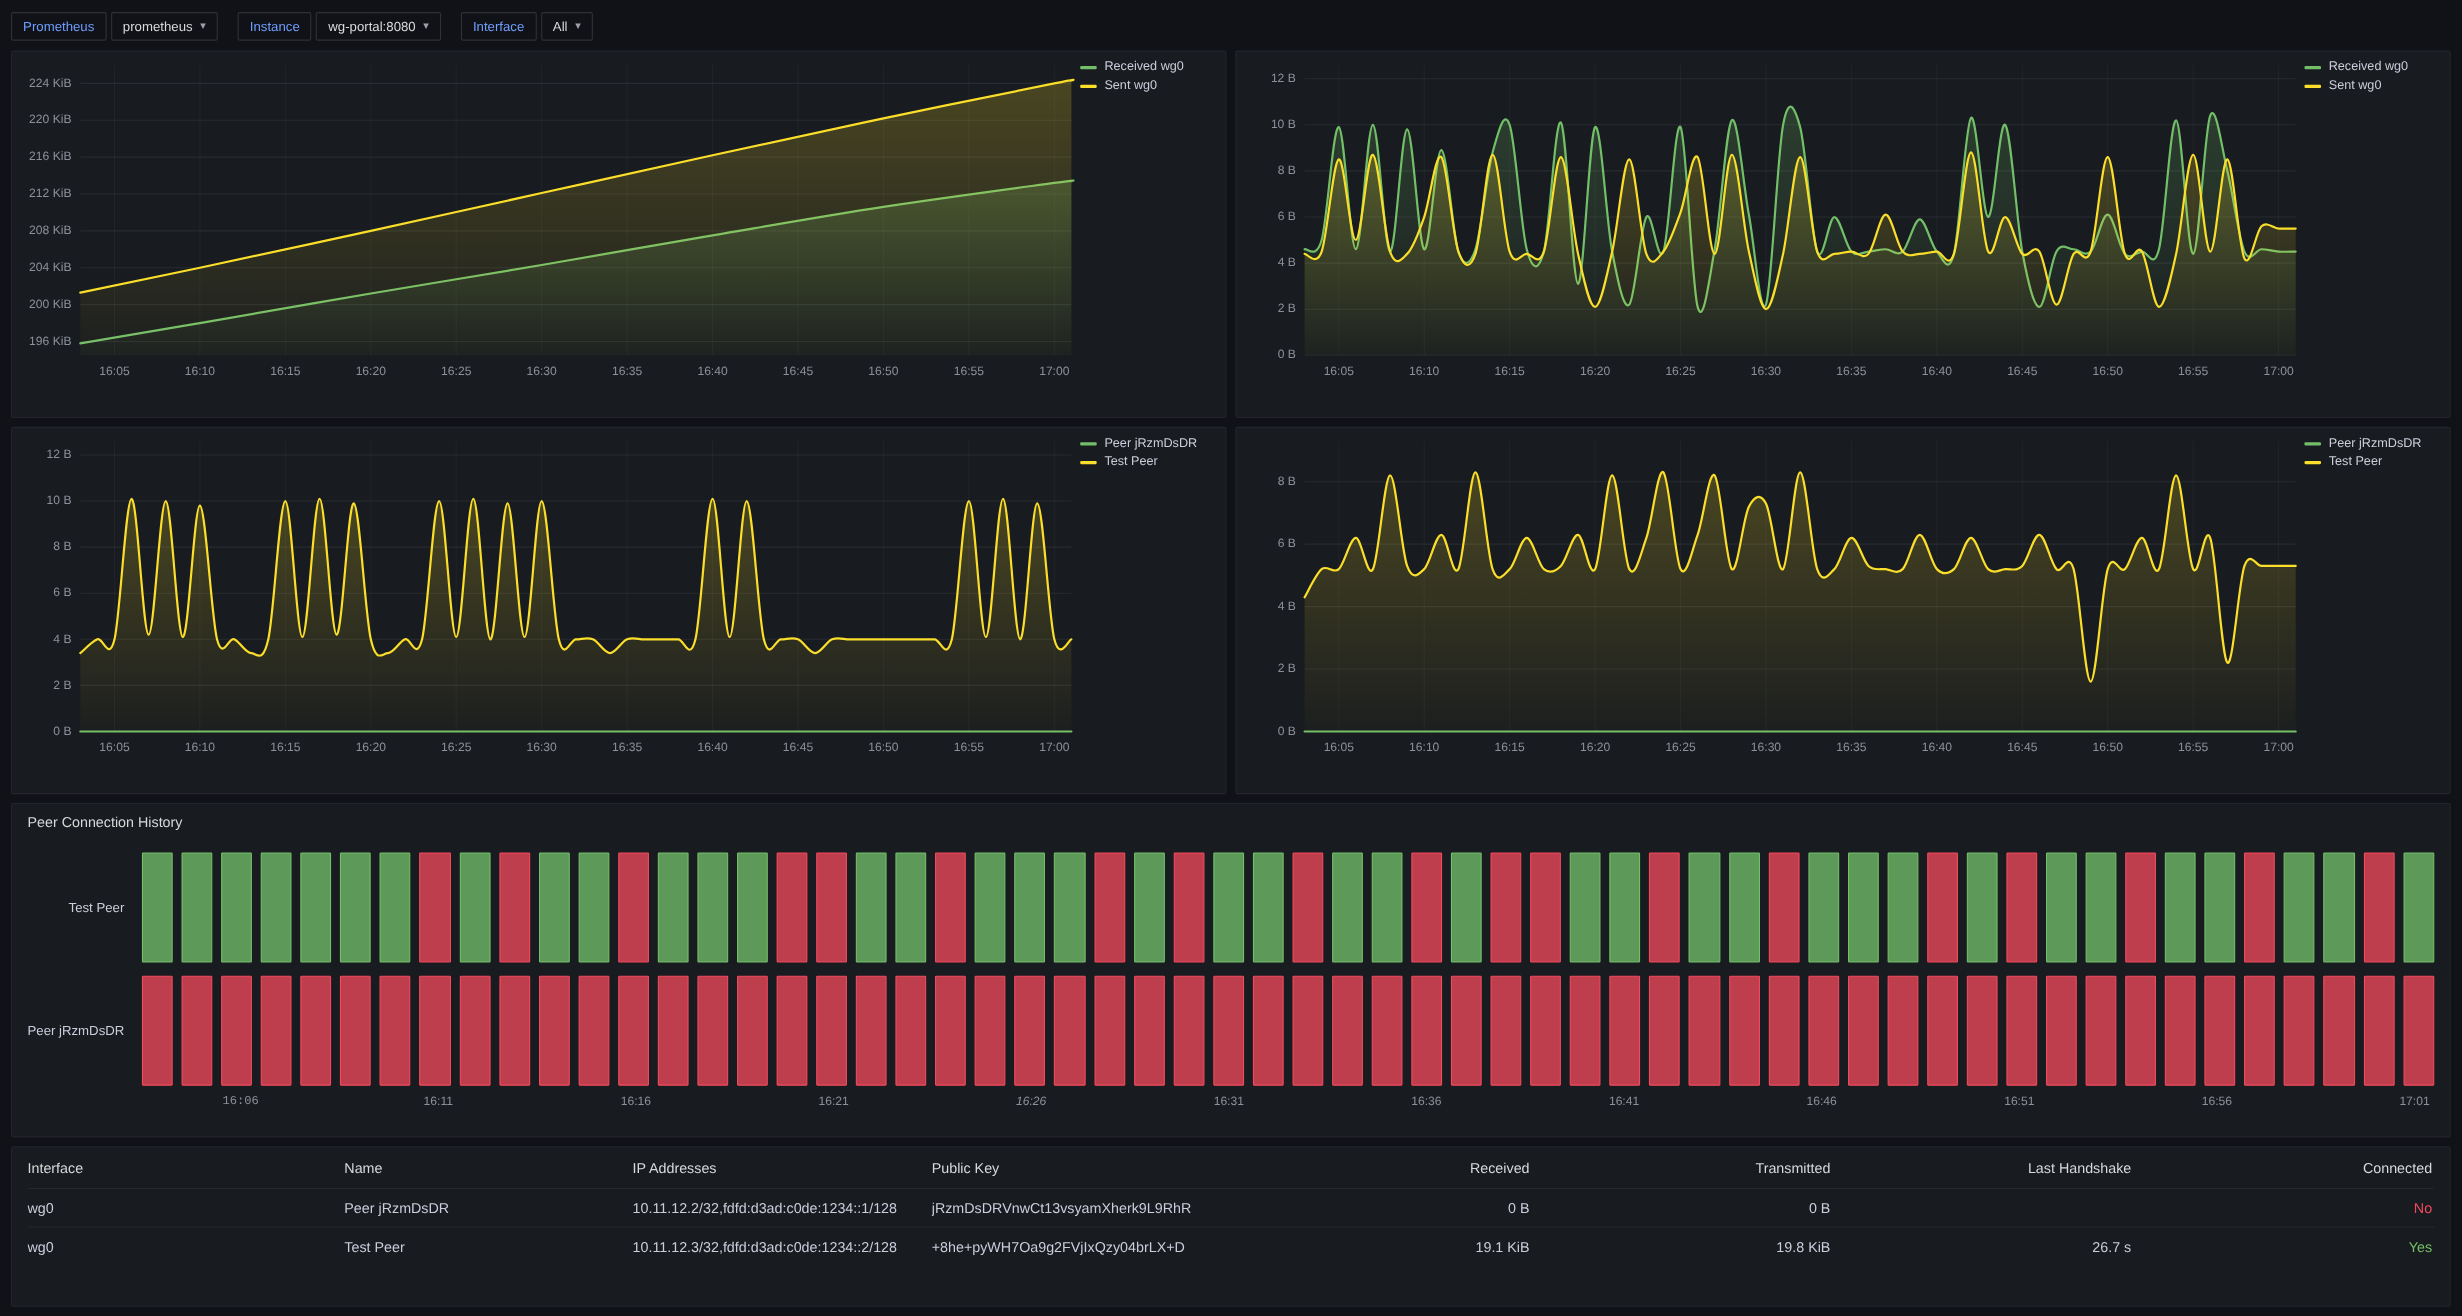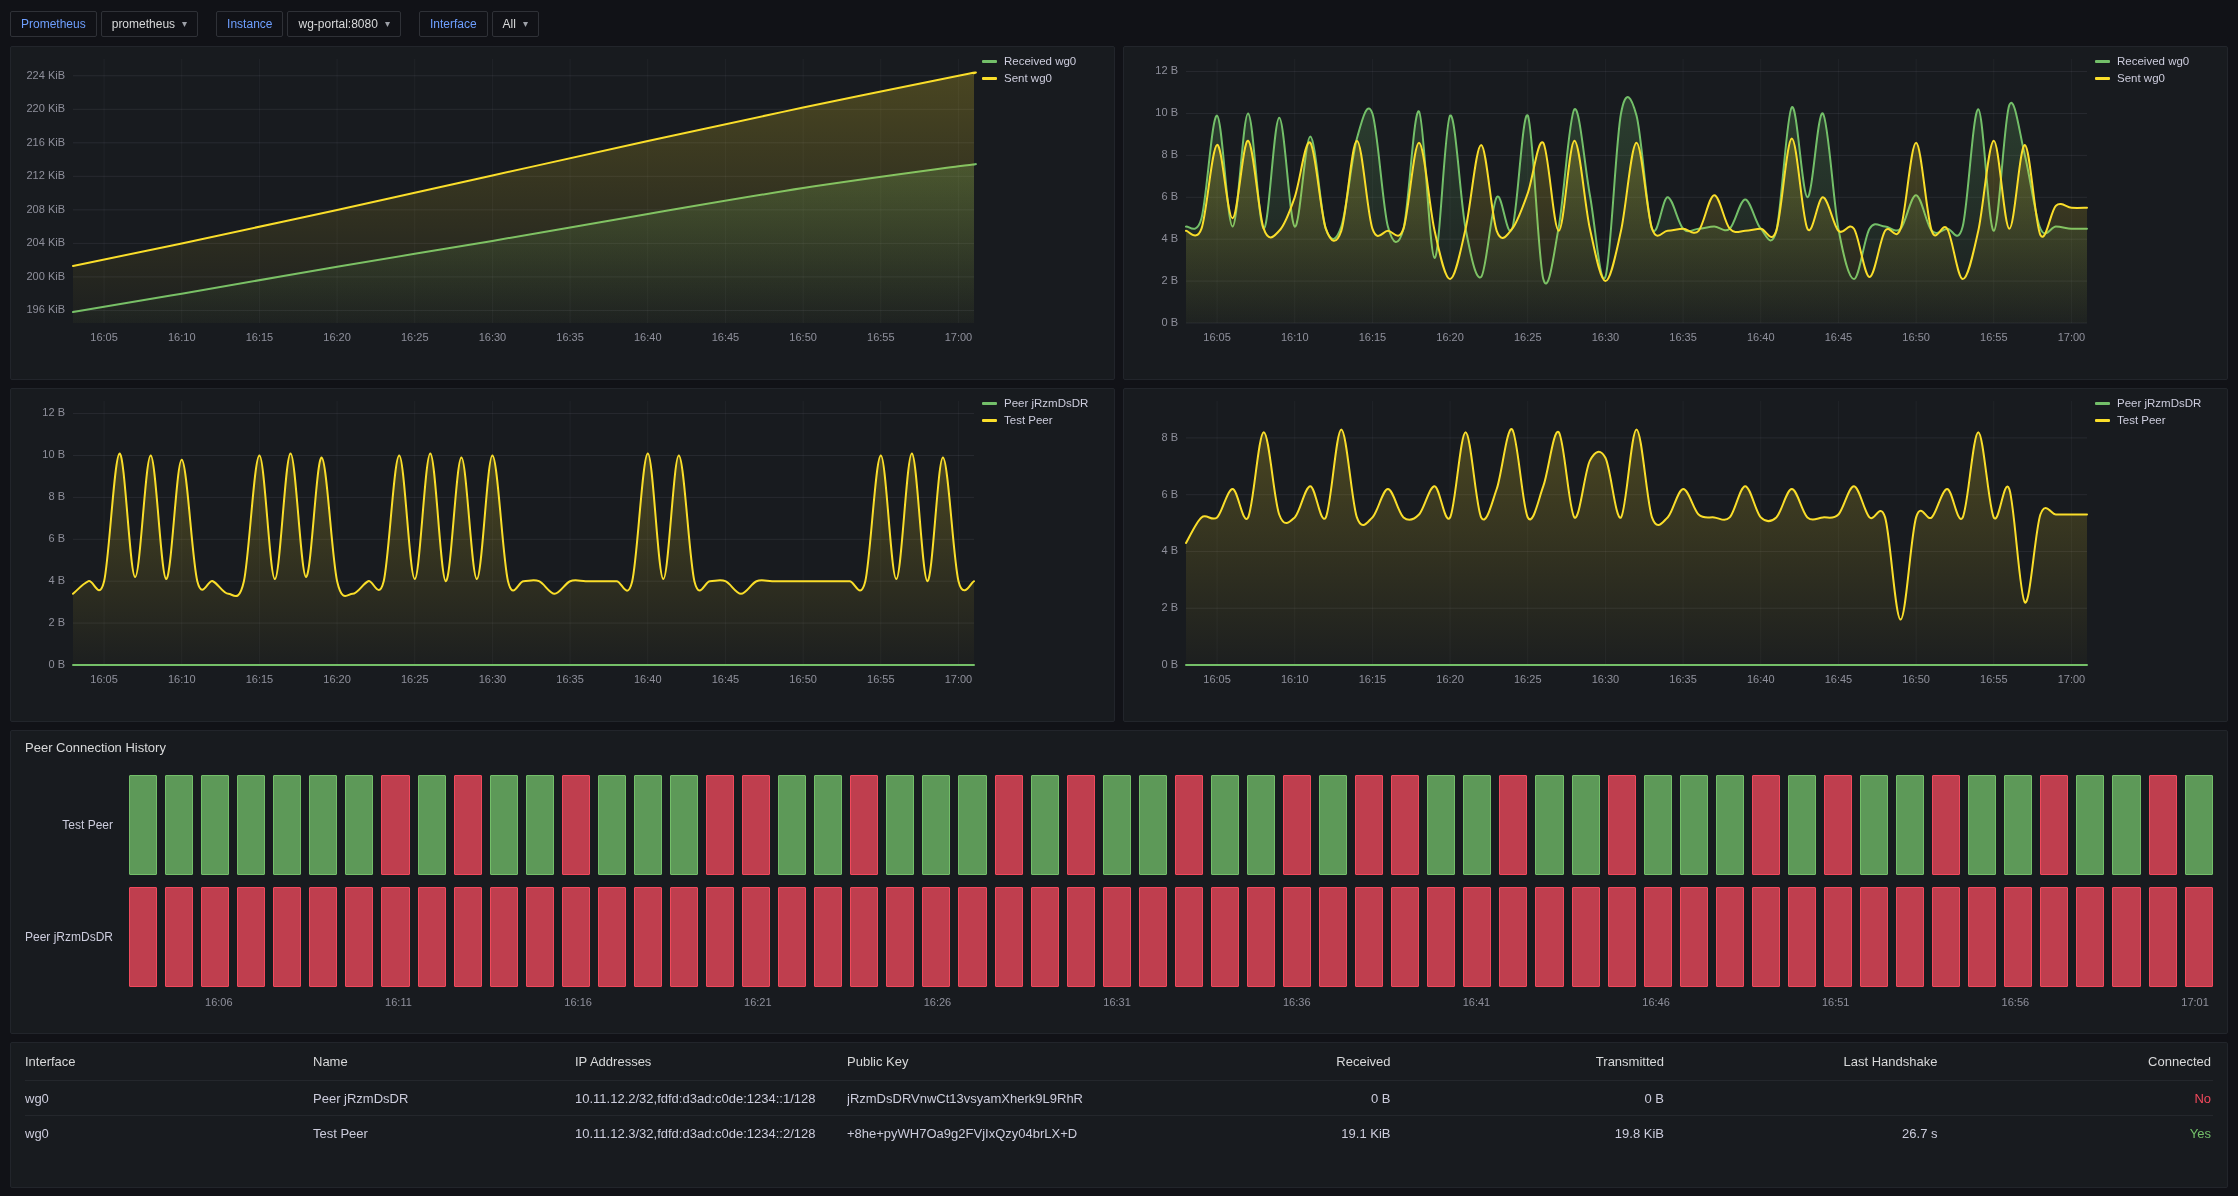--- a/index.html
+++ b/index.html
@@ -497,25 +497,25 @@
             <div class="tl-bar" style="background: rgba(242, 73, 92, 0.77); border: 1px solid rgb(242, 73, 92);"></div>
             <div class="tl-bar" style="background: rgba(242, 73, 92, 0.77); border: 1px solid rgb(242, 73, 92);"></div>
             <div class="tl-bar" style="background: rgba(242, 73, 92, 0.77); border: 1px solid rgb(242, 73, 92);"></div>
             <div class="tl-bar" style="background: rgba(242, 73, 92, 0.77); border: 1px solid rgb(242, 73, 92);"></div>
             <div class="tl-bar" style="background: rgba(242, 73, 92, 0.77); border: 1px solid rgb(242, 73, 92);"></div>
           </div>
         </div>
         <div class="tl-xaxis">
           <div class="tl-label"></div>
           <div class="tl-ticks">
-            <span style="left: 4.31034%;">16:06</span>
+            <span style="left: 4.31034%; font-family: Liberation Mono, monospace;">16:06</span>
             <span style="left: 12.931%;">16:11</span>
             <span style="left: 21.5517%;">16:16</span>
             <span style="left: 30.1724%;">16:21</span>
-            <span style="left: 38.7931%;">16:26</span>
+            <span style="left: 38.7931%; font-style: italic;">16:26</span>
             <span style="left: 47.4138%;">16:31</span>
             <span style="left: 56.0345%;">16:36</span>
             <span style="left: 64.6552%;">16:41</span>
             <span style="left: 73.2759%;">16:46</span>
             <span style="left: 81.8966%;">16:51</span>
             <span style="left: 90.5172%;">16:56</span>
             <span style="left: 99.1379%;">17:01</span>
           </div>
         </div>
       </div>

